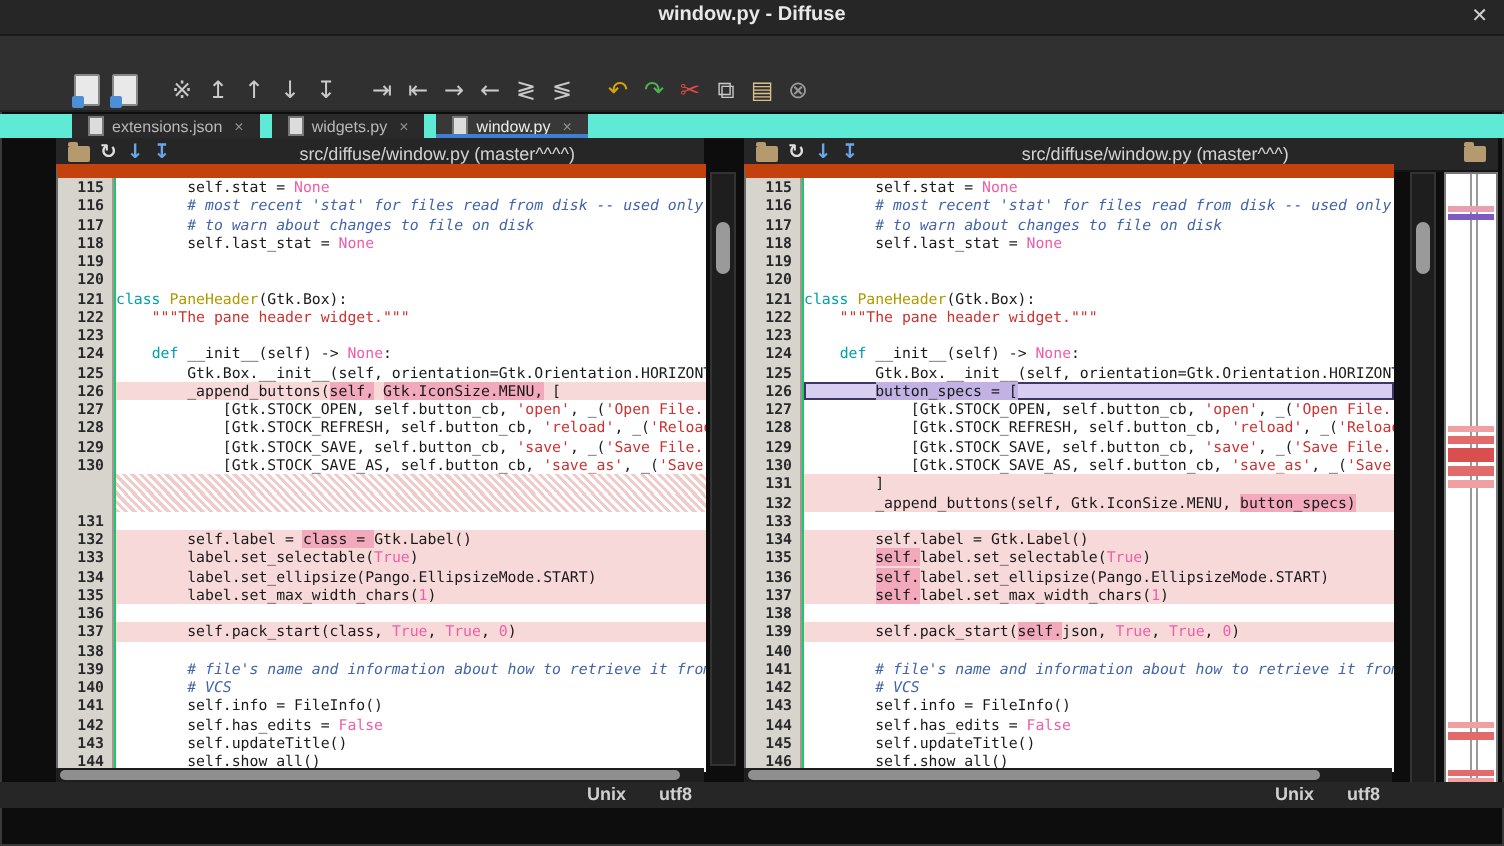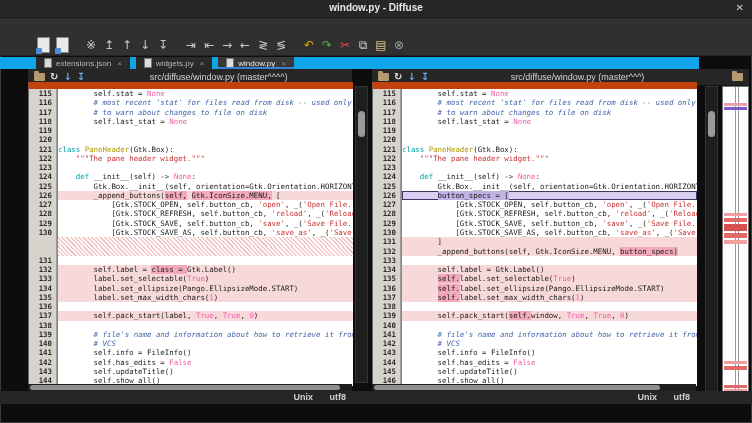--- a/index.html
+++ b/index.html
@@ -17,21 +17,21 @@
   #toolbar{position:absolute;left:0;top:34px;width:752px;height:22px;background:#303030;
            border-bottom:1px solid #222;display:flex;align-items:center;padding-left:34px;box-sizing:border-box;}
   .tico{display:inline-block;width:18px;text-align:center;font-size:12px;line-height:18px;
         font-family:"DejaVu Sans",sans-serif;}
   .tsep{display:inline-block;width:10px;}
   .docicon{display:inline-block;position:relative;width:11px;height:14px;background:#e9e9e9;
            border:1px solid #888;border-radius:1px;margin:0 3px;}
   .docicon::after{content:"";position:absolute;left:-2px;bottom:-2px;width:6px;height:6px;
                   background:#4d8fd6;border-radius:1px;}
   
-  #tabbar{position:absolute;left:0;top:57px;width:699px;height:12px;background:#0ea5e9;
+  #tabbar{position:absolute;left:0;top:57px;width:752px;height:12px;background:#5eead4;
           display:flex;padding-left:36px;box-sizing:border-box;}
   .tab{display:flex;align-items:center;height:12px;padding:0 8px;background:#2a2a2a;margin-right:6px;
        font-size:8px;color:#b8b8b8;position:relative;}
   .tab.active{background:#383838;color:#ededed;}
   .tab.active::after{content:"";position:absolute;left:0;right:0;bottom:0;height:2px;background:#3e7fd4;}
   .tab .ticon{display:inline-block;width:6px;height:8px;background:#dcdcdc;border:1px solid #777;margin-right:4px;}
   .tab .tclose{margin-left:6px;color:#8f8f8f;font-size:8px;}
   
   .pane-header{position:absolute;height:16px;top:69px;background:#262626;display:flex;align-items:center;
                border-bottom:1px solid #151515;}
@@ -211,21 +211,21 @@
         <div class="crow"><span class="tok-d">            [Gtk.STOCK_SAVE, self.button_cb, </span><span class="tok-s">'save'</span><span class="tok-d">, _(</span><span class="tok-s">'Save File...'</span></div>
         <div class="crow"><span class="tok-d">            [Gtk.STOCK_SAVE_AS, self.button_cb, </span><span class="tok-s">'save_as'</span><span class="tok-d">, _(</span><span class="tok-s">'Save File As...'</span></div>
         <div class="crow bg-hatch"></div>
         <div class="crow bg-hatch"></div>
         <div class="crow"></div>
         <div class="crow bg-pink"><span class="tok-d">        self.label = </span><span class="tok-d hl">class = </span><span class="tok-d">Gtk.Label()</span></div>
         <div class="crow bg-pink"><span class="tok-d">        label.set_selectable(</span><span class="tok-m">True</span><span class="tok-d">)</span></div>
         <div class="crow bg-pink"><span class="tok-d">        label.set_ellipsize(Pango.EllipsizeMode.START)</span></div>
         <div class="crow bg-pink"><span class="tok-d">        label.set_max_width_chars(</span><span class="tok-m">1</span><span class="tok-d">)</span></div>
         <div class="crow"></div>
-        <div class="crow bg-pink"><span class="tok-d">        self.pack_start(label, </span><span class="tok-m">True</span><span class="tok-d">, </span><span class="tok-m">True</span><span class="tok-d">, </span><span class="tok-m">0</span><span class="tok-d">)</span></div>
+        <div class="crow bg-pink"><span class="tok-d">        self.pack_start(class, </span><span class="tok-m">True</span><span class="tok-d">, </span><span class="tok-m">True</span><span class="tok-d">, </span><span class="tok-m">0</span><span class="tok-d">)</span></div>
         <div class="crow"></div>
         <div class="crow"><span class="tok-c">        # file's name and information about how to retrieve it from</span></div>
         <div class="crow"><span class="tok-c">        # VCS</span></div>
         <div class="crow"><span class="tok-d">        self.info = FileInfo()</span></div>
         <div class="crow"><span class="tok-d">        self.has_edits = </span><span class="tok-m">False</span></div>
         <div class="crow"><span class="tok-d">        self.updateTitle()</span></div>
         <div class="crow"><span class="tok-d">        self.show_all()</span></div>
       </div>
   </div>
   <div class="textarea" id="textarea-1">
@@ -281,21 +281,21 @@
         <div class="crow"><span class="tok-d">            [Gtk.STOCK_SAVE, self.button_cb, </span><span class="tok-s">'save'</span><span class="tok-d">, _(</span><span class="tok-s">'Save File...'</span></div>
         <div class="crow"><span class="tok-d">            [Gtk.STOCK_SAVE_AS, self.button_cb, </span><span class="tok-s">'save_as'</span><span class="tok-d">, _(</span><span class="tok-s">'Save File As...'</span></div>
         <div class="crow bg-pink"><span class="tok-d">        ]</span></div>
         <div class="crow bg-pink"><span class="tok-d">        _append_buttons(self, Gtk.IconSize.MENU, </span><span class="tok-d hl">button_specs)</span></div>
         <div class="crow"></div>
         <div class="crow bg-pink"><span class="tok-d">        self.label = Gtk.Label()</span></div>
         <div class="crow bg-pink"><span class="tok-d">        </span><span class="tok-d hl">self.</span><span class="tok-d">label.set_selectable(</span><span class="tok-m">True</span><span class="tok-d">)</span></div>
         <div class="crow bg-pink"><span class="tok-d">        </span><span class="tok-d hl">self.</span><span class="tok-d">label.set_ellipsize(Pango.EllipsizeMode.START)</span></div>
         <div class="crow bg-pink"><span class="tok-d">        </span><span class="tok-d hl">self.</span><span class="tok-d">label.set_max_width_chars(</span><span class="tok-m">1</span><span class="tok-d">)</span></div>
         <div class="crow"></div>
-        <div class="crow bg-pink"><span class="tok-d">        self.pack_start(</span><span class="tok-d hl">self.</span><span class="tok-d">window, </span><span class="tok-m">True</span><span class="tok-d">, </span><span class="tok-m">True</span><span class="tok-d">, </span><span class="tok-m">0</span><span class="tok-d">)</span></div>
+        <div class="crow bg-pink"><span class="tok-d">        self.pack_start(</span><span class="tok-d hl">self.</span><span class="tok-d">json, </span><span class="tok-m">True</span><span class="tok-d">, </span><span class="tok-m">True</span><span class="tok-d">, </span><span class="tok-m">0</span><span class="tok-d">)</span></div>
         <div class="crow"></div>
         <div class="crow"><span class="tok-c">        # file's name and information about how to retrieve it from</span></div>
         <div class="crow"><span class="tok-c">        # VCS</span></div>
         <div class="crow"><span class="tok-d">        self.info = FileInfo()</span></div>
         <div class="crow"><span class="tok-d">        self.has_edits = </span><span class="tok-m">False</span></div>
         <div class="crow"><span class="tok-d">        self.updateTitle()</span></div>
         <div class="crow"><span class="tok-d">        self.show_all()</span></div>
       </div>
   </div>
 

